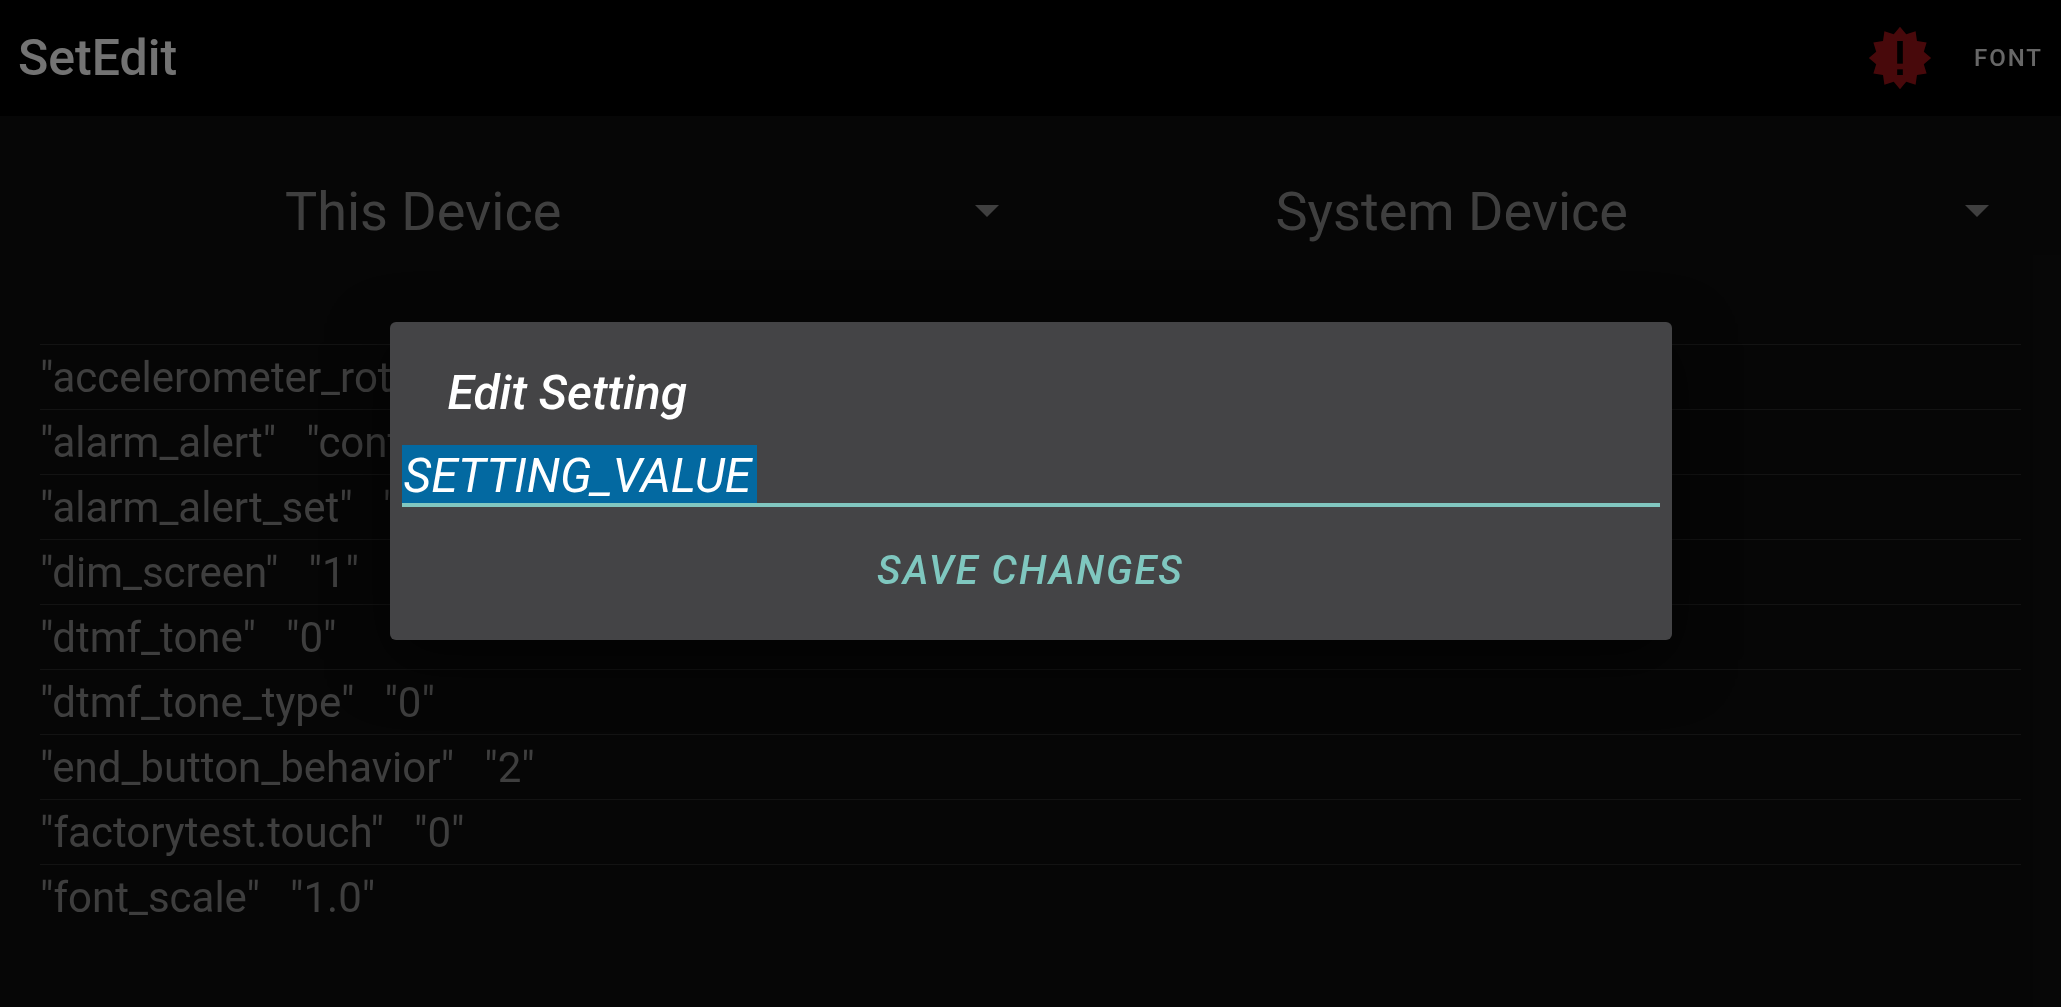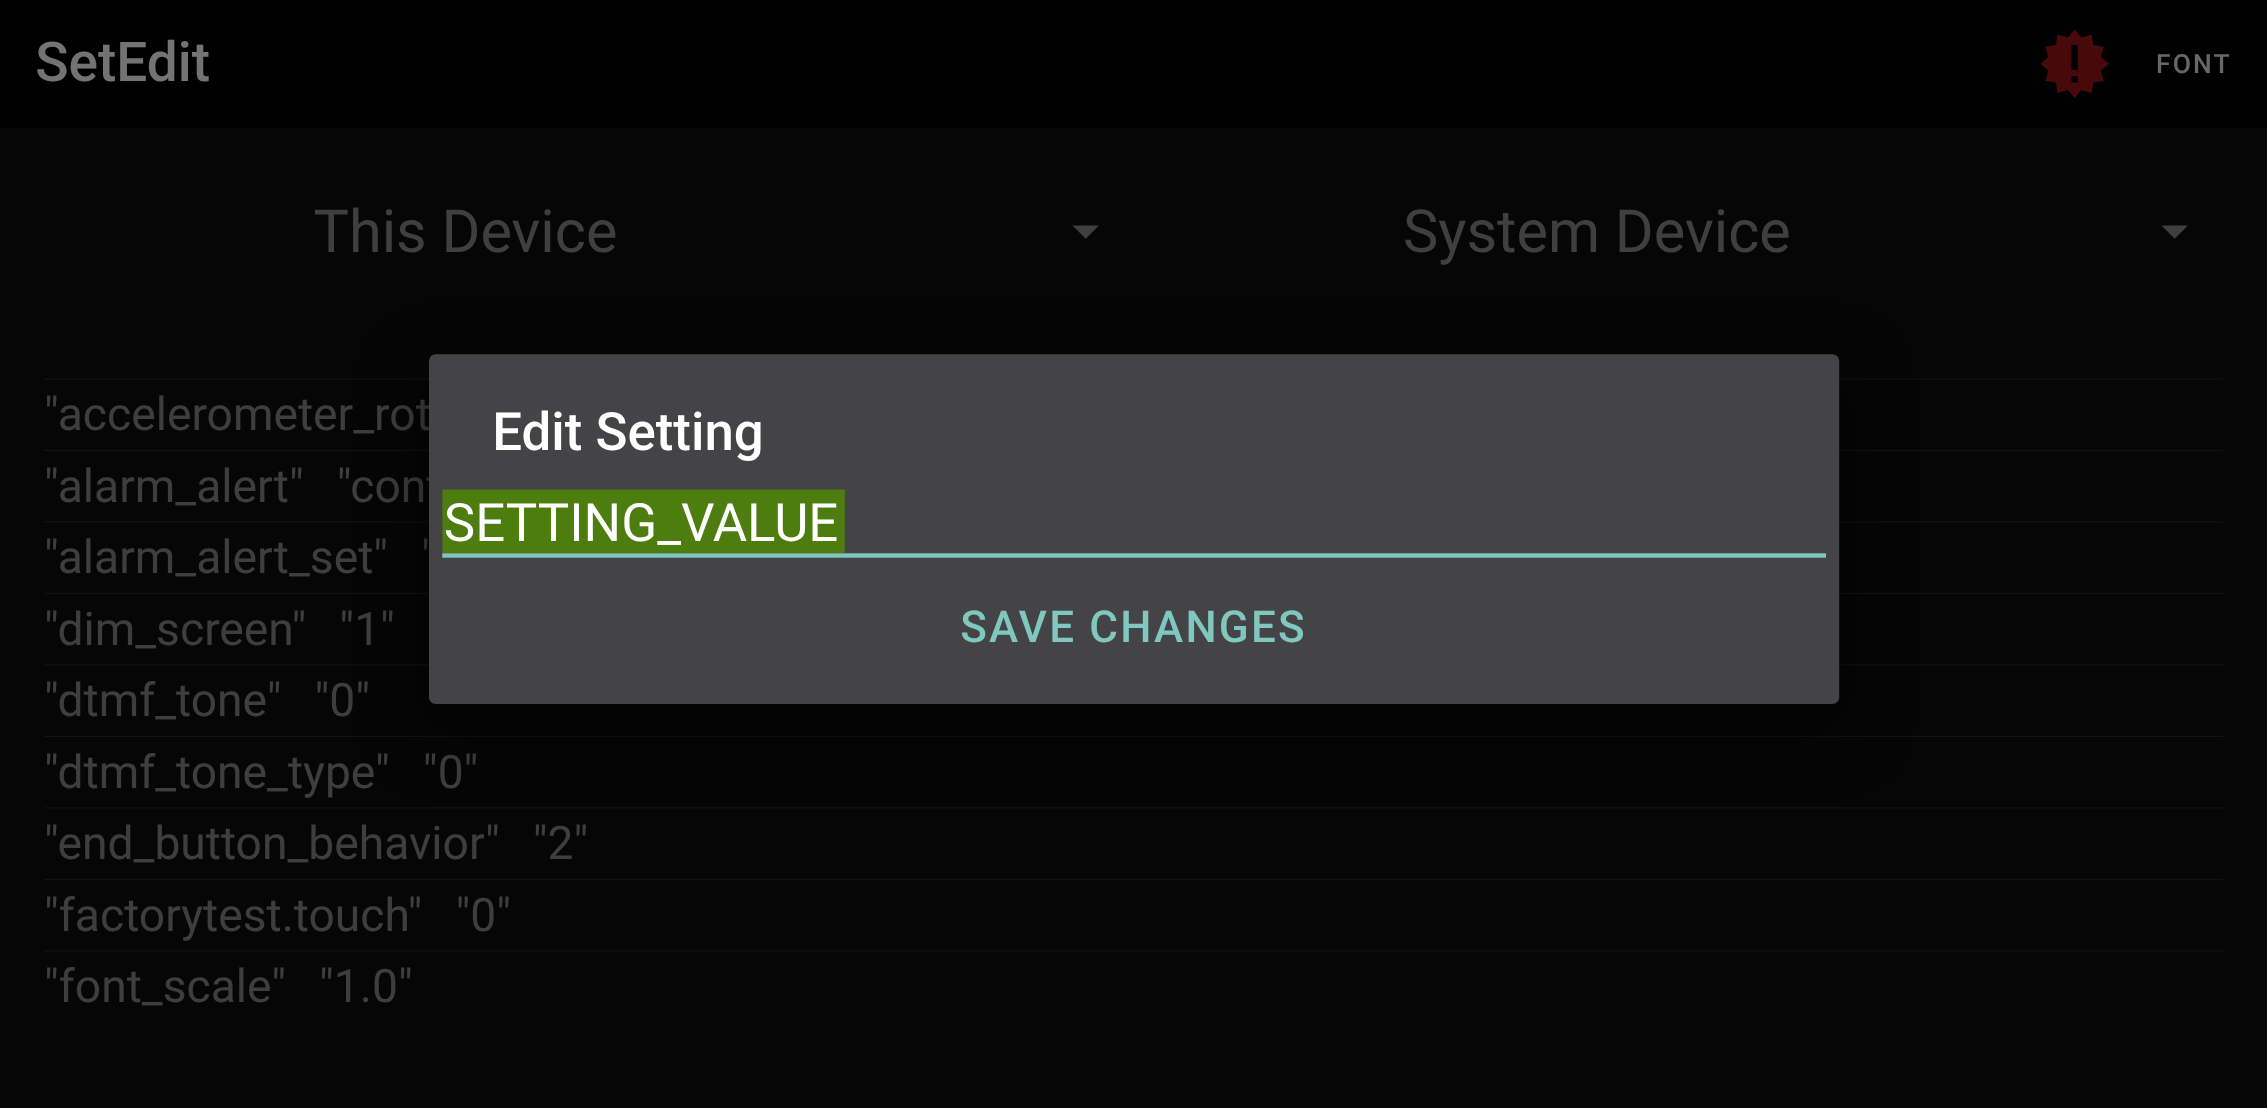--- a/index.html
+++ b/index.html
@@ -9,21 +9,21 @@
     background: #000;
     font-family: Roboto, "Helvetica Neue", Arial, sans-serif;
     overflow: hidden;
     color: #b0b0b0;
     position: relative;
   }
   .app-bar {
     height: 116px;
     display: flex;
     align-items: center;
-    padding: 0 32px;
+    padding: 0 18px;
     background: #000;
   }
   .app-title {
     font-size: 50px;
     font-weight: 500;
     color: #fff;
     flex: 1;
   }
   .warn-icon {
     margin-right: 40px;
@@ -86,20 +86,21 @@
   }
   .row .key { margin-right: 30px; }
   .overlay {
     position: absolute;
     inset: 0;
     background: rgba(0,0,0,0.55);
     display: flex;
     justify-content: center;
     align-items: flex-start;
     padding-top: 322px;
+    font-style: italic;
   }
   .dialog {
     width: 1282px;
     background: #444446;
     border-radius: 6px;
     box-shadow: 0 20px 60px rgba(0,0,0,0.6);
     padding-bottom: 20px;
   }
   .dialog-title {
     font-size: 48px;
@@ -111,21 +112,21 @@
     display: flex;
     align-items: flex-end;
     border-bottom: 4px solid #81c7c0;
     margin: 0 12px;
     height: 62px;
     overflow: hidden;
   }
   .dialog-input {
     font-size: 48px;
     color: #fff;
-    background: #4d7c0f;
+    background: #0369a1;
     line-height: 1.05;
     padding: 16px 6px 2px 2px;
   }
   .dialog-btn {
     text-align: center;
     font-size: 40px;
     font-weight: 500;
     letter-spacing: 2px;
     color: #7fc7bf;
     padding: 40px 0 26px;

